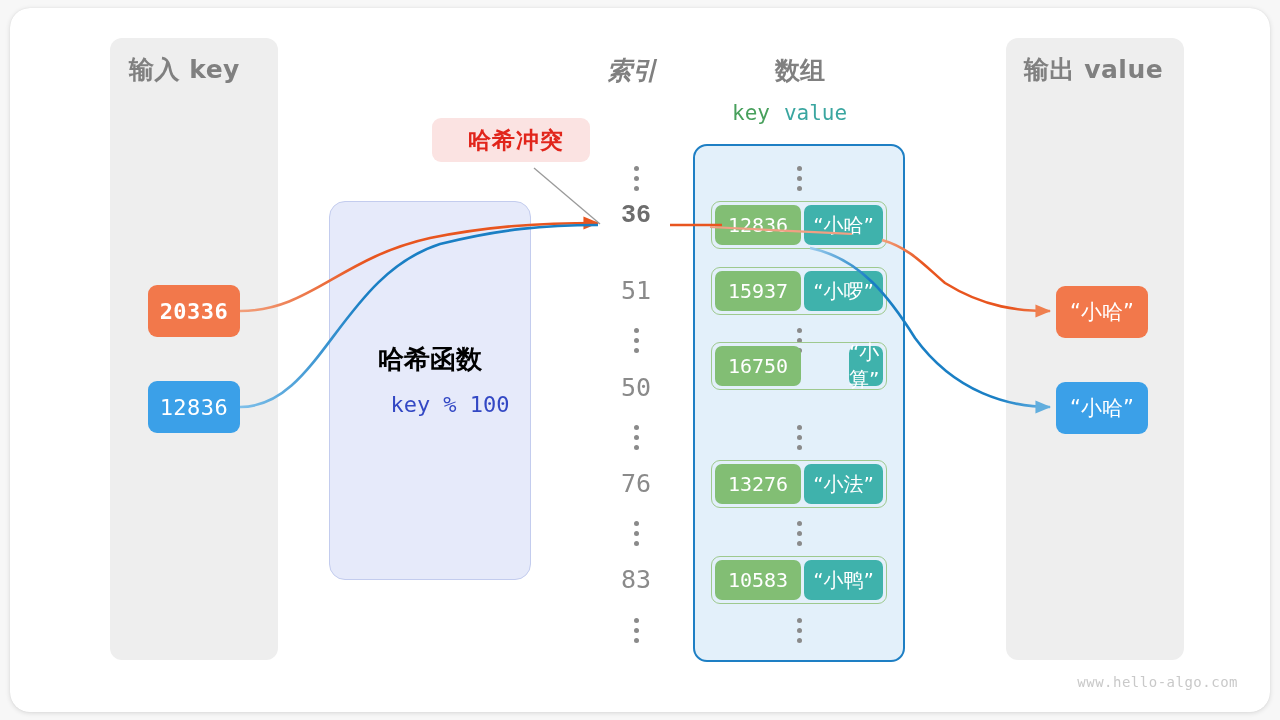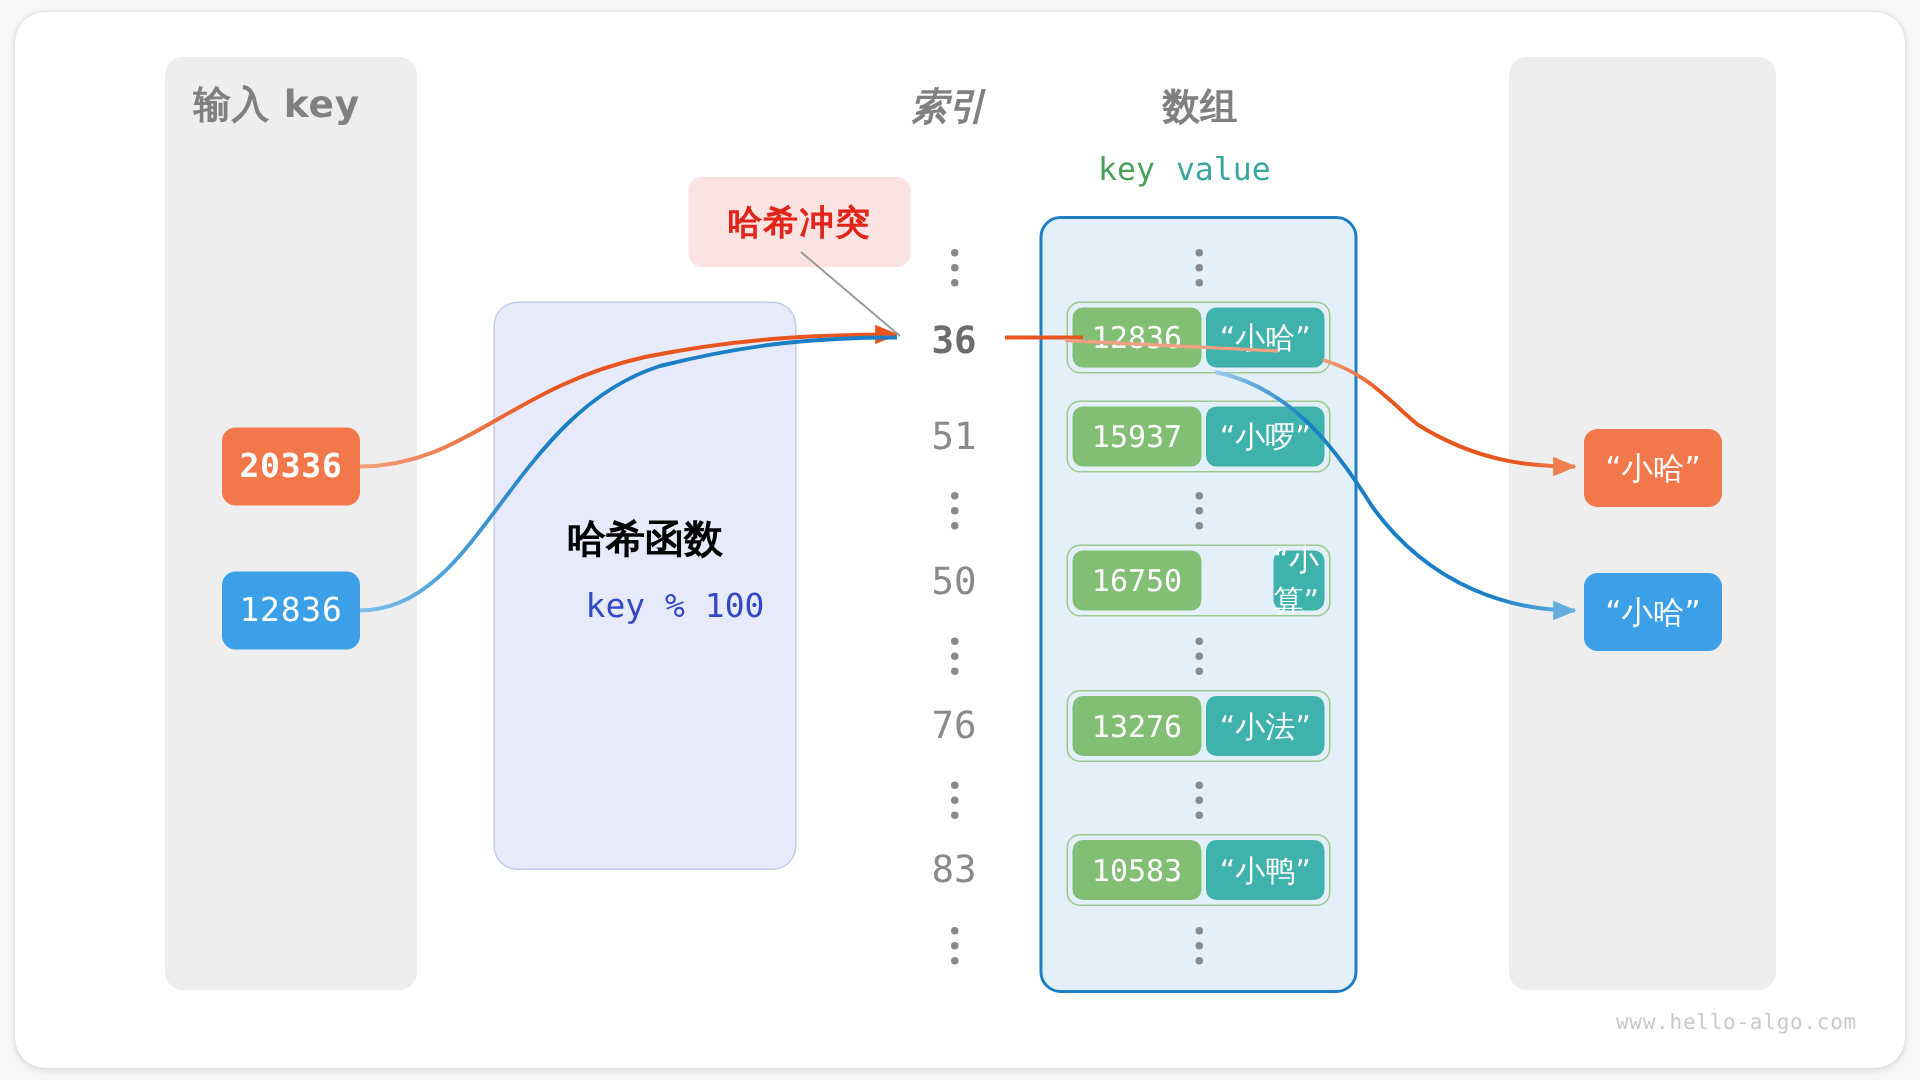--- a/index.html
+++ b/index.html
@@ -133,33 +133,34 @@
     text-align: center;
     color: #3348c4;
     font-family: "DejaVu Sans Mono", "Liberation Mono", monospace;
     font-size: 22px;
     padding-left: 40px;
   }
 
   
   #collision {
     position: absolute;
-    left: 449px;
+    left: 422px;
     top: 110px;
     width: 148px;
-    height: 60px;
+    height: 44px;
     background: #fbe3e2;
     border-radius: 9px;
     display: flex;
     align-items: center;
     justify-content: center;
     color: #e1251b;
     font-size: 23px;
     font-weight: bold;
     letter-spacing: 1px;
+    padding-left: 10px;
   }
 
   
   .idx {
     position: absolute;
     left: 595px;
     width: 62px;
     text-align: center;
     color: #8a8a8a;
     font-family: "DejaVu Sans Mono", "Liberation Mono", monospace;
@@ -258,20 +259,21 @@
 </head>
 <body>
 
 <div id="stage">
   <div id="card">
 
     <div class="panel" id="panel-input"></div>
     <div class="panel" id="panel-output"></div>
 
     <div class="panel-title" id="title-input">输入 key</div>
+    <div class="panel-title" id="title-output">输出 value</div>
 
     <div class="col-head" id="head-index">索引</div>
     <div class="col-head" id="head-array">数组</div>
     <div id="head-kv">
       <span class="k">key</span><span class="v">value</span>
     </div>
 
     <div id="hashbox">
       <div id="hash-title">哈希函数</div>
       <div id="hash-expr">key % 100</div>
@@ -285,21 +287,21 @@
     <div class="outchip orange" id="out-a">“小哈”</div>
     <div class="outchip blue" id="out-b">“小哈”</div>
 
     <div id="collision">哈希冲突</div>
 
     <div class="vdots" style="left:595px; top:158px;">
         <b></b>
         <b></b>
         <b></b>
       </div>
-    <div class="idx active" style="top:204px;">36</div>
+    <div class="idx active" style="top:193px;font-family:Liberation Mono, monospace;">36</div>
     <div class="idx" style="top:268px;">51</div>
     <div class="vdots" style="left:595px; top:320px;">
         <b></b>
         <b></b>
         <b></b>
       </div>
     <div class="idx" style="top:365px;">50</div>
     <div class="vdots" style="left:595px; top:417px;">
         <b></b>
         <b></b>
@@ -345,21 +347,21 @@
       </div>
 
     <div class="entry" style="top:193px;">
       <div class="kbox">12836</div>
       <div class="vbox">“小哈”</div>
     </div>
     <div class="entry" style="top:259px;">
       <div class="kbox">15937</div>
       <div class="vbox">“小啰”</div>
     </div>
-    <div class="entry" style="top:355px;gap:48px;">
+    <div class="entry" style="top:334px;gap:48px;">
       <div class="kbox">16750</div>
       <div class="vbox">“小算”</div>
     </div>
     <div class="entry" style="top:452px;">
       <div class="kbox">13276</div>
       <div class="vbox">“小法”</div>
     </div>
     <div class="entry" style="top:548px;">
       <div class="kbox">10583</div>
       <div class="vbox">“小鸭”</div>

